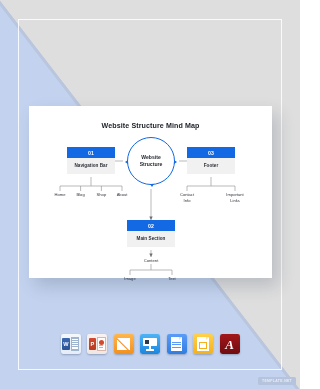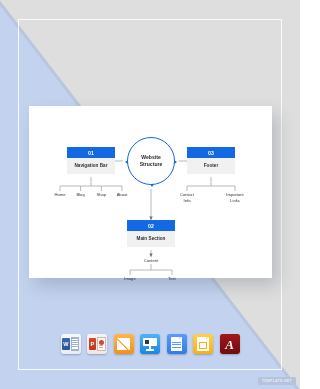--- a/index.html
+++ b/index.html
@@ -313,20 +313,21 @@
 <body>
 
 <div id="stage">
 
   <div id="wedge"></div>
   <div id="wedge-line"></div>
   <div id="frame"></div>
 
   <div id="card">
 
+    <div id="doc-title">Website Structure Mind Map</div>
 
     <div id="canvas">
 
       <svg id="wires" viewBox="0 0 243 172">
         <g stroke="#9b9b9b" stroke-width="0.7" fill="none">
 
           <line x1="94" y1="55" x2="86" y2="55"></line>
 
           <line x1="150" y1="55" x2="158" y2="55"></line>
 

